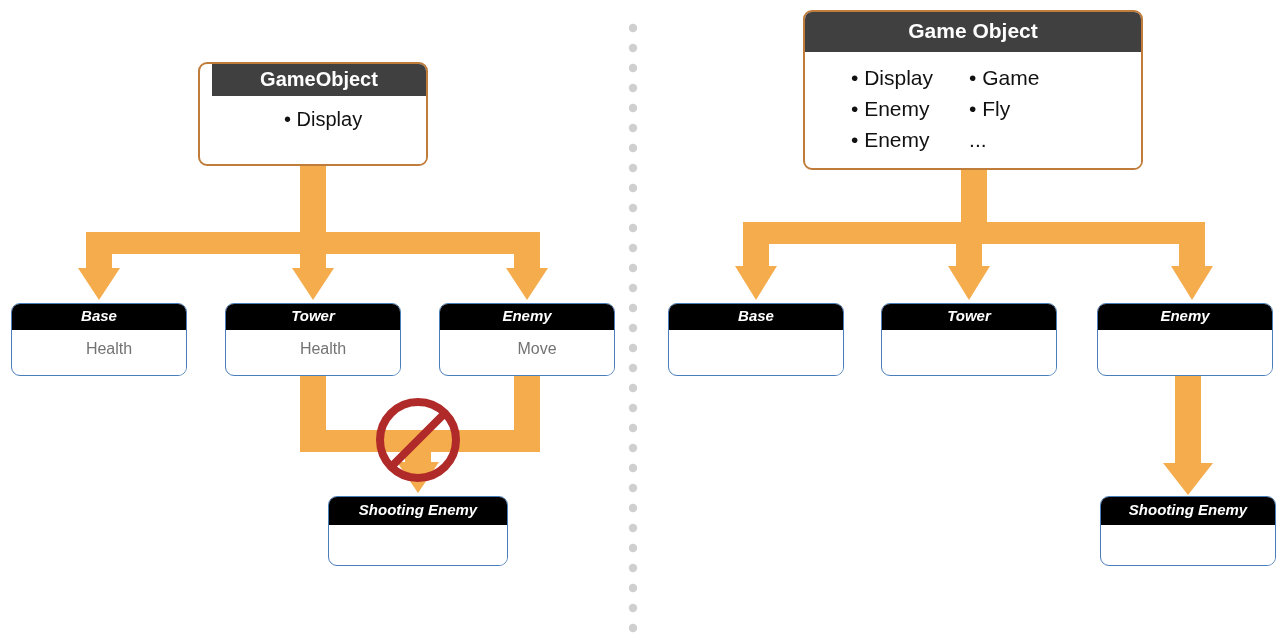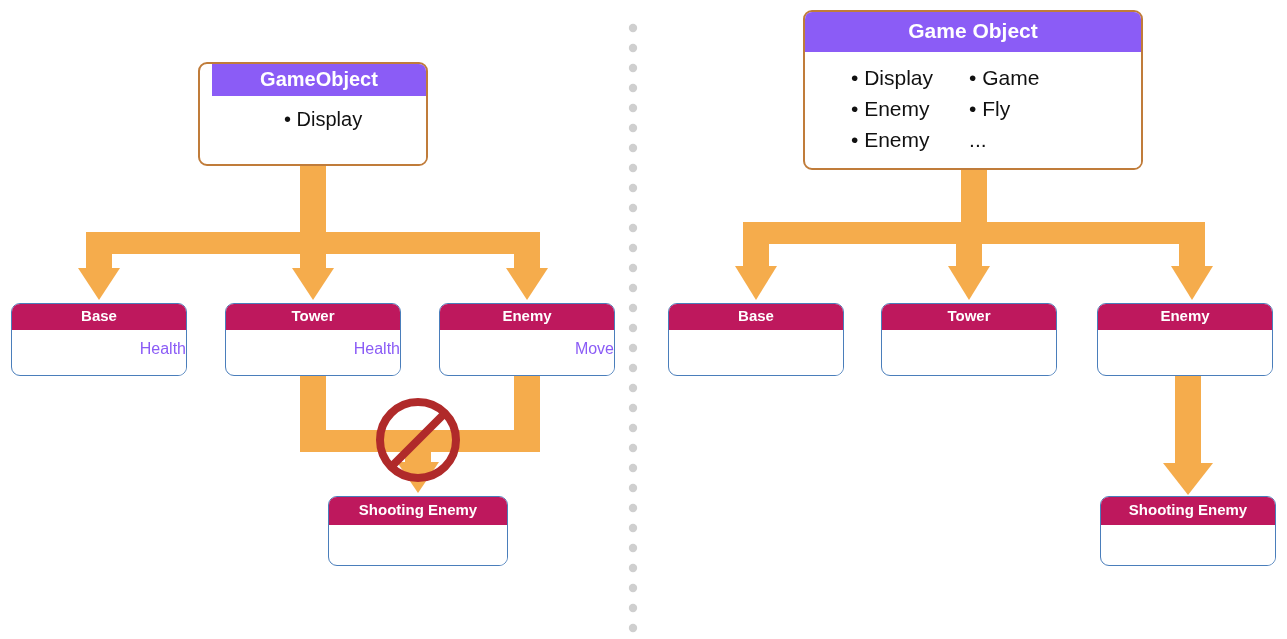--- a/index.html
+++ b/index.html
@@ -29,27 +29,27 @@
     box-sizing:border-box;
   }
   .node .bdy{
     background:#ffffff;
     box-sizing:border-box;
     margin-left:20px;
   }
 
   
   .node.parent{border:2px solid #C07C3A;}
-  .node.parent .hdr{background:#8b5cf6;}
+  .node.parent .hdr{background:#404040;}
   .node.parent .bdy{color:#111111;}
 
   
   .node.child{border:1.6px solid #4A7EBB;}
-  .node.child .hdr{background:#be185d;}
-  .node.child .bdy{color:#8b5cf6;text-align:right;}
+  .node.child .hdr{background:#000000;font-style:italic;}
+  .node.child .bdy{color:#737373;text-align:center;}
 
   
   #n-gameobject{left:198px;top:62px;width:230px;height:104px;padding-left:12px;}
   #n-gameobject .hdr{height:32px;font-size:20px;padding-top:5px;}
   #n-gameobject .bdy{height:68px;font-size:20px;padding:12px 0 0 52px;}
 
   .lchild{width:176px;height:73px;top:303px;}
   .lchild .hdr{height:26px;font-size:15px;padding-top:4px;}
   .lchild .bdy{height:45px;font-size:16px;padding-top:10px;}
   #n-base{left:11px;}

